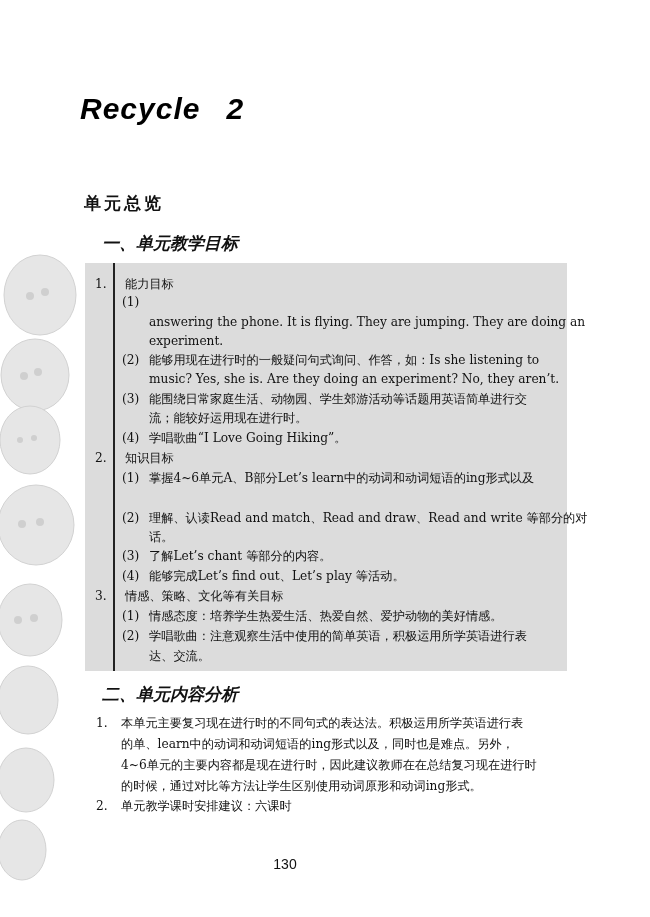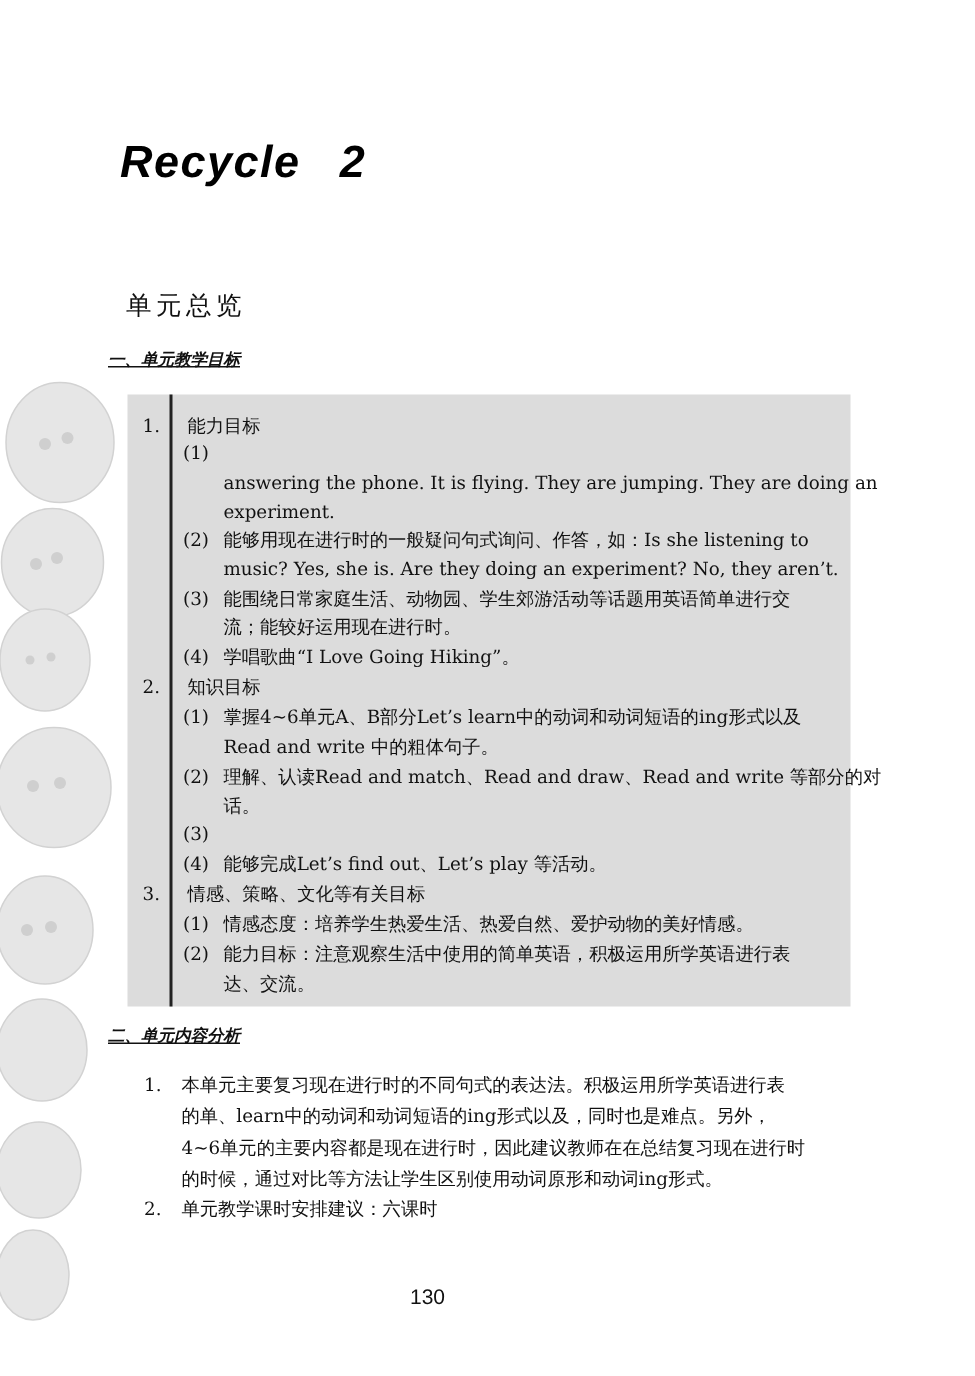--- a/index.html
+++ b/index.html
@@ -2,23 +2,23 @@
 <html><head>
 <meta charset="utf-8">
 <style>
   html, body { margin:0; padding:0; }
   body { width:650px; height:917px; background:#fff; position:relative; overflow:hidden;
          font-family:"DejaVu Serif","Liberation Serif",serif; color:#111; }
   .deco { position:absolute; left:0; top:200px; width:80px; height:690px; }
   .title { position:absolute; left:80px; top:92px; font-family:"Liberation Sans",sans-serif;
            font-weight:bold; font-style:italic; font-size:30px; letter-spacing:1px; color:#000; }
   .title .num { margin-left:26px; }
-  .h-overview { position:absolute; left:84px; top:192px; font-size:17px; letter-spacing:3px; font-weight:normal; }
-  .h-sec { position:absolute; left:72px; font-family:"Liberation Sans",sans-serif; font-weight:bold;
-           font-style:italic; font-size:11px;text-decoration:underline; }
+  .h-overview { position:absolute; left:84px; top:192px; font-size:17px; letter-spacing:3px; font-weight:bold; }
+  .h-sec { position:absolute; left:102px; font-family:"Liberation Sans",sans-serif; font-weight:bold;
+           font-style:italic; font-size:17px; }
   .box { position:absolute; left:85px; top:263px; width:482px; height:408px; background:#dcdcdc; }
   .box .vline { position:absolute; left:28px; top:0; width:2px; height:408px; background:#222; }
   .row { position:absolute; font-size:12.2px; line-height:18.5px; white-space:nowrap; }
   .num1 { left:10px; }
   .sub { left:37px; }
   .cont { left:64px; }
   .p2 { position:absolute; font-size:12.2px; line-height:18.5px; white-space:nowrap; }
   .pagenum { position:absolute; left:0; width:570px; top:856px; text-align:center;
              font-family:"Liberation Sans",sans-serif; font-size:14px; }
 </style>
@@ -72,34 +72,34 @@
   <div class="row sub" style="top:127px">(3)</div>
   <div class="row cont" style="top:127px">能围绕日常家庭生活、动物园、学生郊游活动等话题用英语简单进行交</div>
   <div class="row cont" style="top:146px">流；能较好运用现在进行时。</div>
   <div class="row sub" style="top:166px">(4)</div>
   <div class="row cont" style="top:166px">学唱歌曲“I Love Going Hiking”。</div>
 
   <div class="row num1" style="top:186px">2.</div>
   <div class="row" style="top:186px;left:40px">知识目标</div>
   <div class="row sub" style="top:206px">(1)</div>
   <div class="row cont" style="top:206px">掌握4~6单元A、B部分Let’s learn中的动词和动词短语的ing形式以及</div>
-  <div class="row cont" style="top:226px">Read and write 中的粗体句子。</div>
   <div class="row sub" style="top:246px">(2)</div>
   <div class="row cont" style="top:246px">理解、认读Read and match、Read and draw、Read and write 等部分的对</div>
   <div class="row cont" style="top:265px">话。</div>
   <div class="row sub" style="top:284px">(3)</div>
+  <div class="row cont" style="top:284px">了解Let’s chant 等部分的内容。</div>
   <div class="row sub" style="top:304px">(4)</div>
   <div class="row cont" style="top:304px">能够完成Let’s find out、Let’s play 等活动。</div>
 
   <div class="row num1" style="top:324px">3.</div>
   <div class="row" style="top:324px;left:40px">情感、策略、文化等有关目标</div>
   <div class="row sub" style="top:344px">(1)</div>
   <div class="row cont" style="top:344px">情感态度：培养学生热爱生活、热爱自然、爱护动物的美好情感。</div>
   <div class="row sub" style="top:364px">(2)</div>
-  <div class="row cont" style="top:364px">能力目标：注意观察生活中使用的简单英语，积极运用所学英语进行表</div>
+  <div class="row cont" style="top:364px">学唱歌曲：注意观察生活中使用的简单英语，积极运用所学英语进行表</div>
   <div class="row cont" style="top:384px">达、交流。</div>
 </div>
 
 <div class="h-sec" style="top:683px">二、单元内容分析</div>
 
 <div class="p2" style="left:96px;top:714px">1.</div>
 <div class="p2" style="left:121px;top:714px">本单元主要复习现在进行时的不同句式的表达法。积极运用所学英语进行表</div>
 <div class="p2" style="left:121px;top:735px">的单、learn中的动词和动词短语的ing形式以及，同时也是难点。另外，</div>
 <div class="p2" style="left:121px;top:756px">4~6单元的主要内容都是现在进行时，因此建议教师在在总结复习现在进行时</div>
 <div class="p2" style="left:121px;top:777px">的时候，通过对比等方法让学生区别使用动词原形和动词ing形式。</div>

